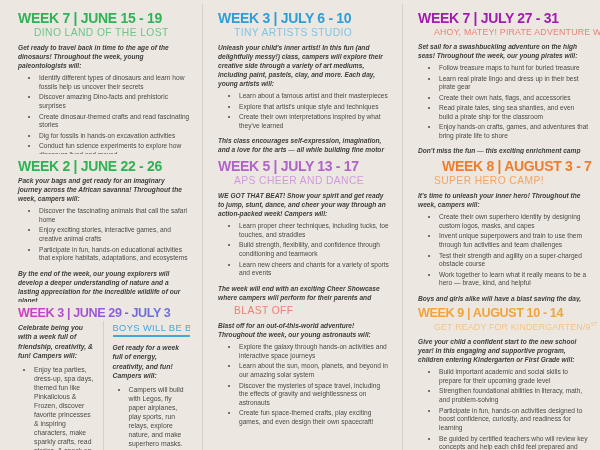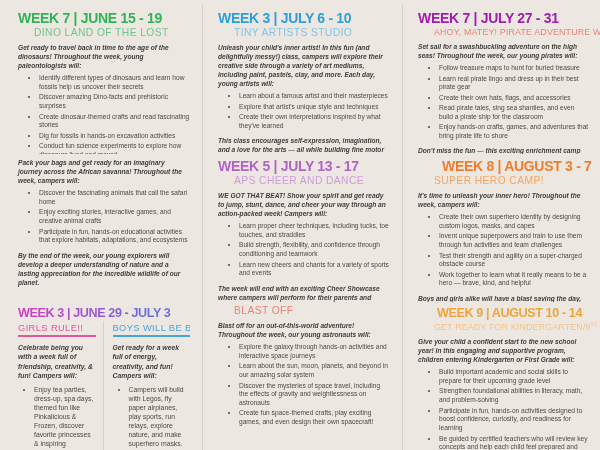--- a/index.html
+++ b/index.html
@@ -103,20 +103,21 @@
         <li>Learn real pirate lingo and dress up in their best pirate gear</li>
         <li>Create their own hats, flags, and accessories</li>
         <li>Read pirate tales, sing sea shanties, and even build a pirate ship for the classroom</li>
         <li>Enjoy hands-on crafts, games, and adventures that bring pirate life to shore</li>
       </ul>
     <p class="outro">Don't miss the fun — this exciting enrichment camp fills up fast!</p>
 
   </section>
 
   <section class="cell">
+    <h2 class="title" style="color: rgb(47, 179, 87);">WEEK 2 | JUNE 22 - 26</h2>
     <p class="intro">Pack your bags and get ready for an imaginary journey across the African savanna! Throughout the week, campers will:</p>
     <ul class="bullets">
         <li>Discover the fascinating animals that call the safari home</li>
         <li>Enjoy exciting stories, interactive games, and creative animal crafts</li>
         <li>Participate in fun, hands-on educational activities that explore habitats, adaptations, and ecosystems</li>
       </ul>
     <p class="outro">By the end of the week, our young explorers will develop a deeper understanding of nature and a lasting appreciation for the incredible wildlife of our planet.</p>
 
   </section>
 
@@ -144,21 +145,20 @@
         <li>Work together to learn what it really means to be a hero — brave, kind, and helpful</li>
       </ul>
     <p class="outro">Boys and girls alike will have a blast saving the day, using their imagination, and discovering that anyone can be a superhero</p>
 
   </section>
 
   <section class="cell">
     <h2 class="title tight grad-title">WEEK 3 | JUNE 29 - JULY 3</h2>
     <div class="split">
       <div class="col">
-        <h3 class="subtitle" style="color: rgb(224, 87, 154);">GIRLS RULE!!</h3>
         <p class="intro">Celebrate being you with a week full of friendship, creativity, &amp; fun! Campers will:</p>
         <ul class="bullets">
             <li>Enjoy tea parties, dress-up, spa days, themed fun like Pinkalicious &amp; Frozen, discover favorite princesses &amp; inspiring characters, make sparkly crafts, read stories, &amp; snack on treats.</li>
           </ul>
 
       </div>
       <div class="col right">
         <h3 class="subtitle" style="color: rgb(69, 166, 219);">BOYS WILL BE BOYS</h3>
         <p class="intro">Get ready for a week full of energy, creativity, and fun! Campers will:</p>
         <ul class="bullets">
@@ -175,21 +175,21 @@
     <ul class="bullets">
         <li>Explore the galaxy through hands-on activities and interactive space journeys</li>
         <li>Learn about the sun, moon, planets, and beyond in our amazing solar system</li>
         <li>Discover the mysteries of space travel, including the effects of gravity and weightlessness on astronauts</li>
         <li>Create fun space-themed crafts, play exciting games, and even design their own spacecraft!</li>
       </ul>
 
   </section>
 
   <section class="cell">
-    <h2 class="title tight" style="color: rgb(240, 164, 62); margin-left: 19px;">WEEK 9 | AUGUST 10 - 14</h2>
+    <h2 class="title tight" style="color: rgb(240, 164, 62);">WEEK 9 | AUGUST 10 - 14</h2>
     <h3 class="subtitle small" style="color: rgb(245, 195, 135);"><span>GET READY FOR KINDERGARTEN/9</span><sup>ST</sup><span> GRADE</span></h3>
     <p class="intro">Give your child a confident start to the new school year! In this engaging and supportive program, children entering Kindergarten or First Grade will:</p>
     <ul class="bullets">
         <li>Build important academic and social skills to prepare for their upcoming grade level</li>
         <li>Strengthen foundational abilities in literacy, math, and problem-solving</li>
         <li>Participate in fun, hands-on activities designed to boost confidence, curiosity, and readiness for learning</li>
         <li>Be guided by certified teachers who will review key concepts and help each child feel prepared and excited for school.</li>
       </ul>
   </section>
 

